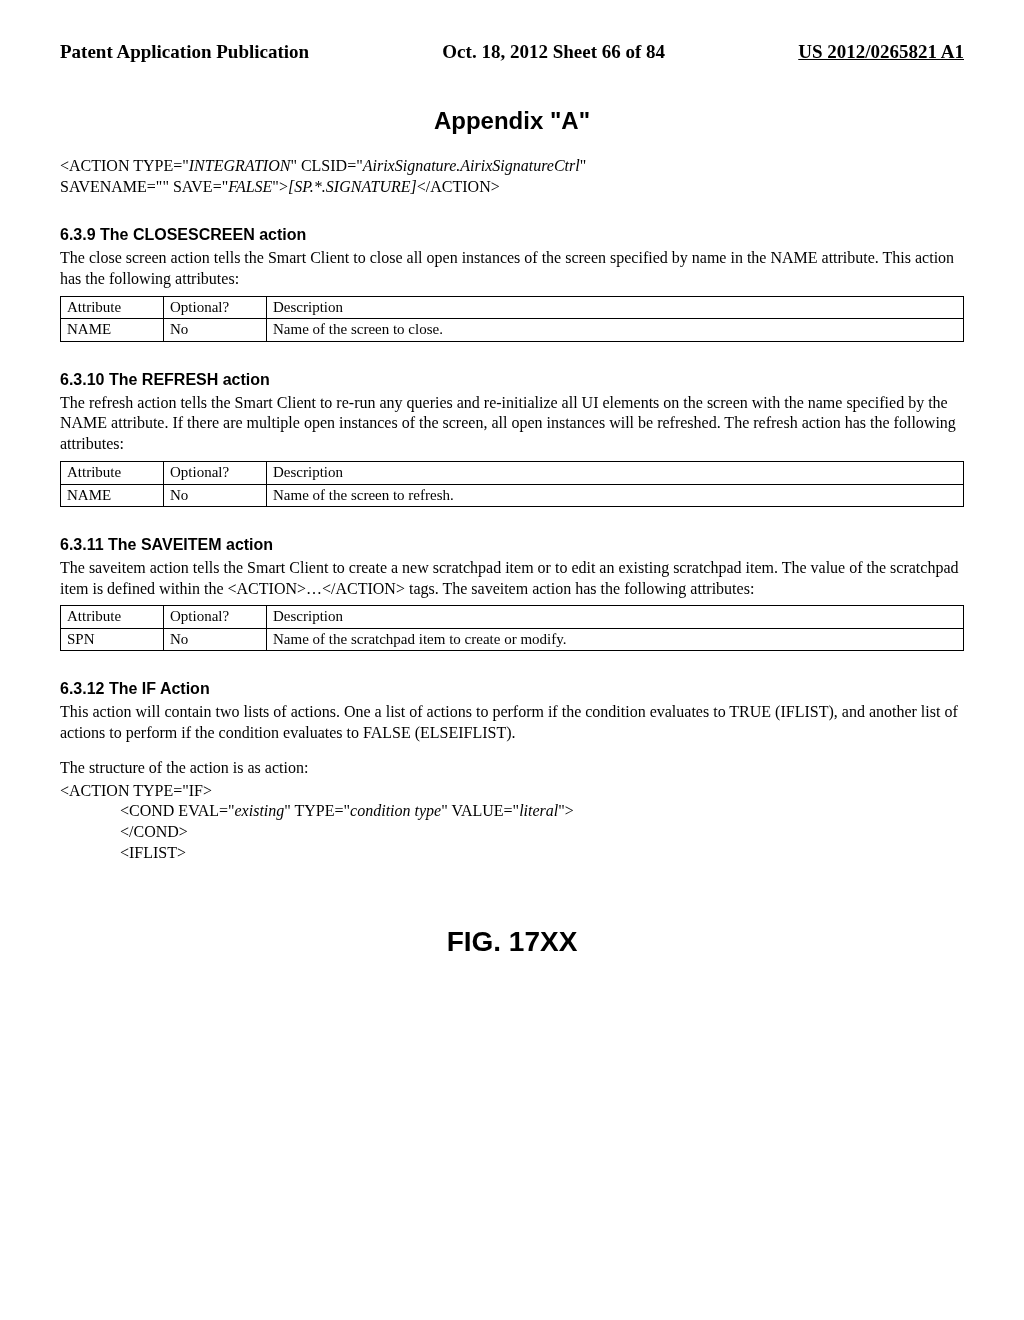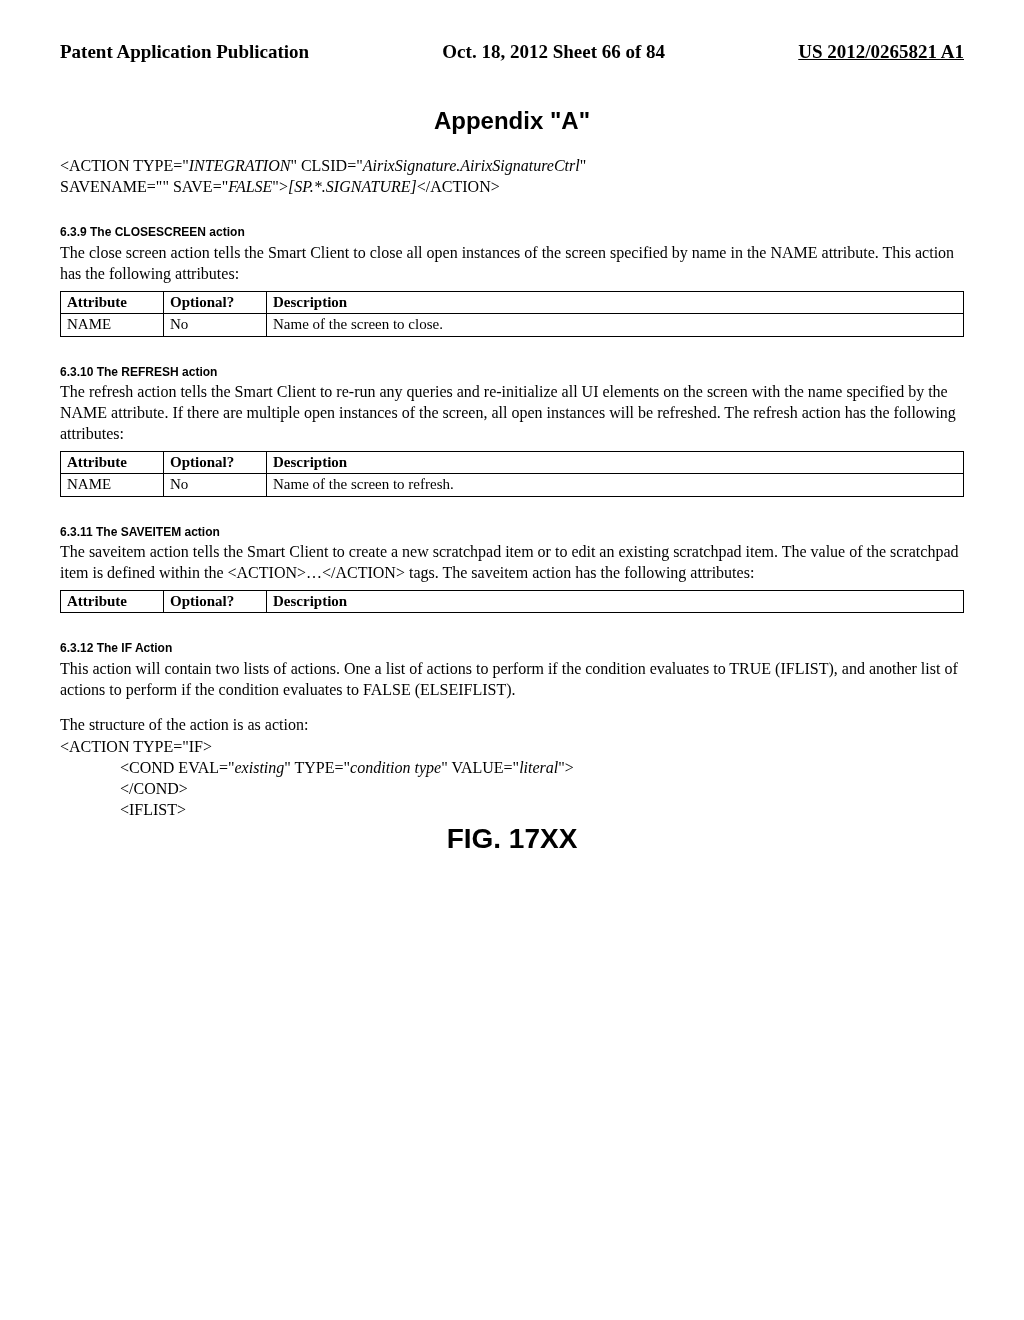--- a/index.html
+++ b/index.html
@@ -27,52 +27,53 @@
     text-align: center;
     margin-bottom: 20px;
   }
   .code-line {
     margin: 0;
   }
   .italic { font-style: italic; }
   .section-heading {
     font-family: Arial, Helvetica, sans-serif;
     font-weight: bold;
-    font-size: 12px;
+    font-size: 16px;
     margin-top: 28px;
     margin-bottom: 2px;
   }
   p { margin: 0 0 2px 0; }
   table.attr-table {
     border-collapse: collapse;
     width: 100%;
     margin-top: 6px;
     margin-bottom: 6px;
     font-size: 15px;
   }
   table.attr-table th,
   table.attr-table td {
     border: 1px solid #000;
     padding: 1px 6px;
     text-align: left;
     vertical-align: top;
   }
   table.attr-table th {
-    font-weight: bold;
+    font-weight: normal;
   }
   table.attr-table th:nth-child(1),
   table.attr-table td:nth-child(1) { width: 90px; }
   table.attr-table th:nth-child(2),
   table.attr-table td:nth-child(2) { width: 90px; }
   .indent1 { margin-left: 60px; }
   .fig-label {
     font-family: Arial, Helvetica, sans-serif;
     font-weight: bold;
     font-size: 28px;
     text-align: center;
+    margin-top: 60px;
   }
 </style>
 </head>
 <body>
 
 <div class="header">
   <span class="left">Patent Application Publication</span>
   <span style="font-weight:bold">Oct. 18, 2012  Sheet 66 of 84</span>
   <span class="right">US 2012/0265821 A1</span>
 </div>
@@ -122,20 +123,25 @@
 
 <div class="section-heading">6.3.11 The SAVEITEM action</div>
 <p>The saveitem action tells the Smart Client to create a new scratchpad item or to edit an existing scratchpad item. The value of the scratchpad item is defined within the &lt;ACTION&gt;…&lt;/ACTION&gt; tags.  The saveitem action has the following attributes:</p>
 <table class="attr-table">
   <tbody>
       <tr>
     <th>Attribute</th>
     <th>Optional?</th>
     <th>Description</th>
   </tr>
+  <tr>
+    <td>SPN</td>
+    <td>No</td>
+    <td>Name of the scratchpad item to create or modify.</td>
+  </tr>
 </tbody>
   </table>
 
 <div class="section-heading">6.3.12 The IF Action</div>
 <p>This action will contain two lists of actions.  One a list of actions to perform if the condition evaluates to TRUE (IFLIST), and another list of actions to perform if the condition evaluates to FALSE (ELSEIFLIST).</p>
 <p style="margin-top:14px">The structure of the action is as action:</p>
 <p class="code-line">&lt;ACTION TYPE="IF&gt;</p>
 <p class="code-line indent1">
   <span>&lt;COND EVAL="</span><span class="italic">existing</span><span>" TYPE="</span><span class="italic">condition type</span><span>" VALUE="</span><span class="italic">literal</span><span>"&gt;</span>
 </p>

